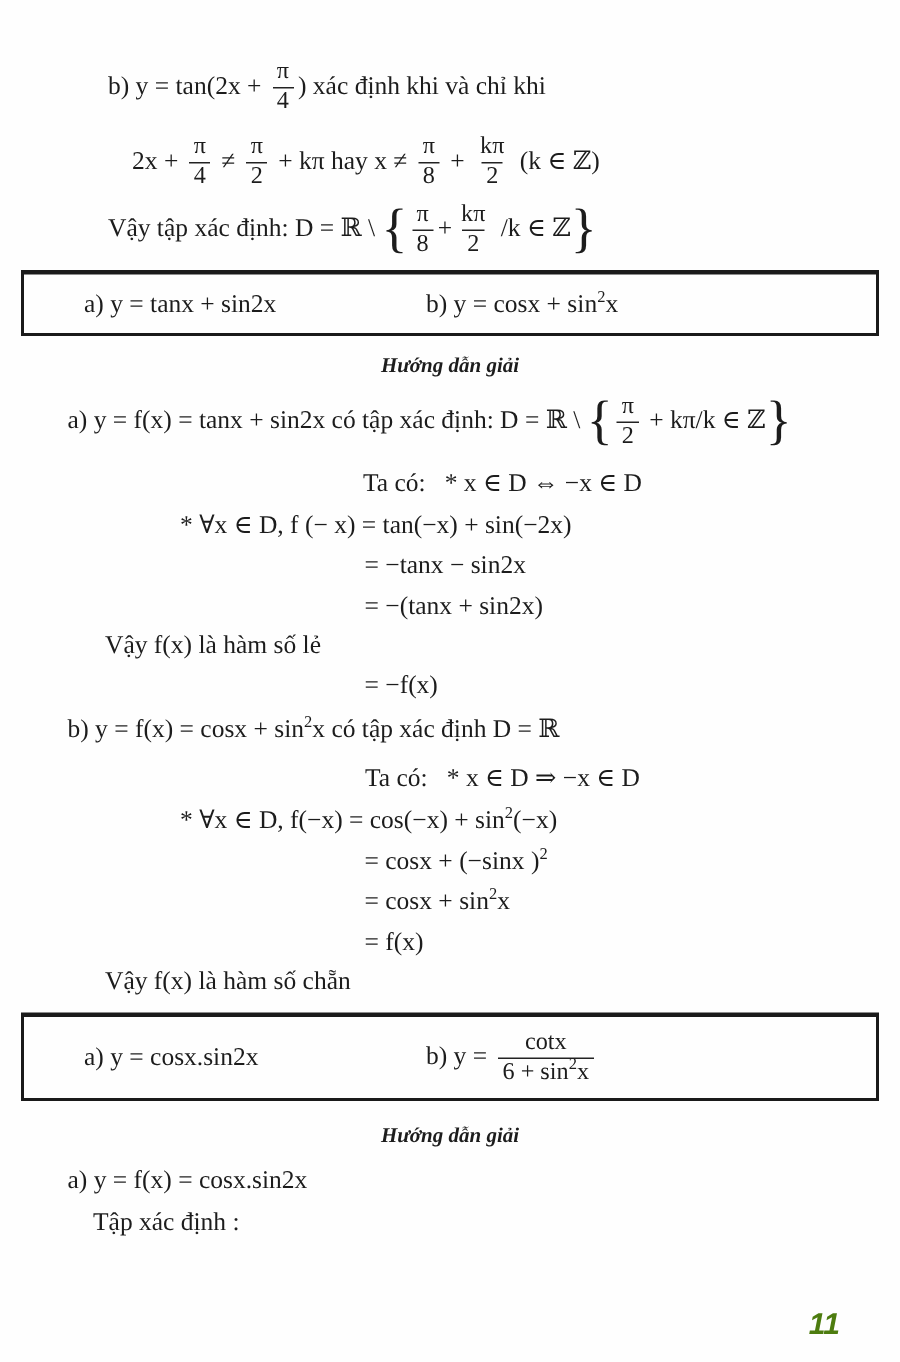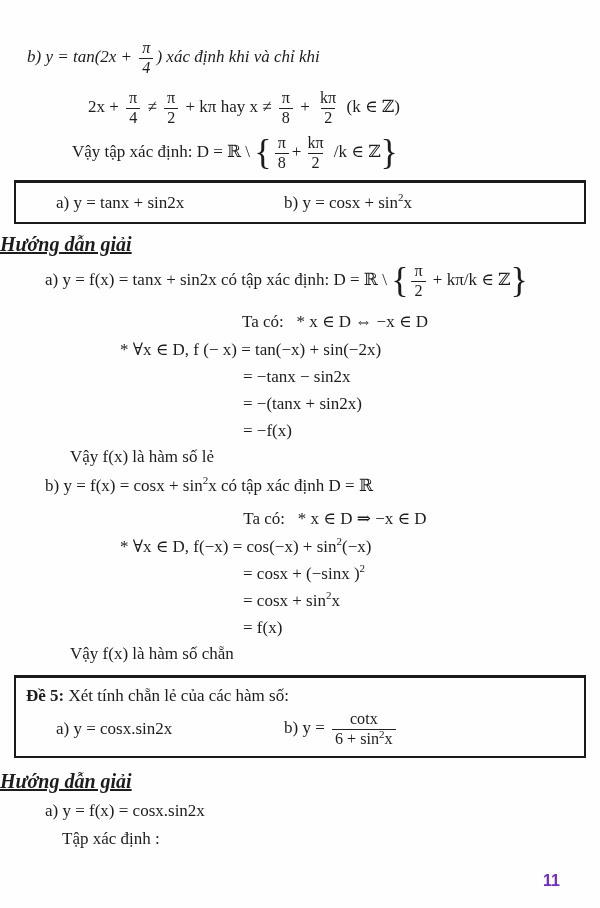--- a/index.html
+++ b/index.html
@@ -36,64 +36,64 @@
     display:inline-block;
     font-size: 36px;
     line-height: 0;
     vertical-align: middle;
     font-weight: 400;
     transform: translateY(-1px);
   }
   sup { font-size: 11px; line-height: 0; }
 
   
-  .l-cond   { padding-left: 27px;  padding-top: 40px; font-style: italic; }
+  .l-cond   { padding-left: 72px;  padding-top: 40px; }
   .l-ineq   { padding-left: 88px;  margin-top: 13px; }
   .l-dom    { padding-left: 72px;  margin-top: 8px; }
 
   .prob-box {
     margin: 8px 14px 0 14px;
     border: 2px solid #1a1a1a;
     border-top-width: 3px;
     padding: 6px 10px 8px 10px;
   }
   .prob-title { line-height: 24px; }
   .prob-title .lbl { font-weight: bold; }
   .prob-items { display: flex; margin-top: 3px; align-items: center; }
   .prob-items .item-a { flex: 0 0 258px; padding-left: 30px; }
   .prob-items .item-b { flex: 1; }
 
   .heading {
-    text-align: left;
+    text-align: center;
     font-weight: bold;
     font-style: italic;
-    font-size: 20px;
+    font-size: 14px;
     margin-top: 9px;
     line-height: 23px;
-    text-decoration: underline;
   }
   .l-def    { padding-left: 45px; margin-top: 7px; }
   .l-taco   { padding-left: 70px;  margin-top: 11px; text-align: center; }
   .l-forall { padding-left: 120px; margin-top: 6px; }
   .l-eq     { padding-left: 243px; margin-top: 5px; }
   .l-concl  { padding-left: 70px;  margin-top: 4px; }
   .l-sol5a  { padding-left: 45px; margin-top: 7px; }
   .l-sol5b  { padding-left: 62px; margin-top: 6px; }
   .mt-box2  { margin-top: 10px; }
   .mt-h2    { margin-top: 12px; }
 
   
   .watermark { position: absolute; z-index: 5; pointer-events: none; font-family: "Liberation Sans", "DejaVu Sans", sans-serif; }
   .page-number {
     position: absolute;
     right: 40px; top: 872px;
     font-family: "Liberation Sans", "DejaVu Sans", sans-serif;
     font-weight: bold;
-    font-size: 16px;
-    color: #6d28d9;
+    font-size: 20px;
+    color: #4d7c0f;
+    font-style: italic;
   }
 </style>
 </head>
 <body>
 
 <div class="page">
 
   <div class="mline l-cond"><span>b) y = tan(2x + </span><span class="frac"><span class="num"><span>π</span></span><span class="den"><span>4</span></span></span><span>) xác định khi và chỉ khi</span></div>
   <div class="mline l-ineq"><span>2x + </span><span class="frac"><span class="num"><span>π</span></span><span class="den"><span>4</span></span></span><span> ≠ </span><span class="frac"><span class="num"><span>π</span></span><span class="den"><span>2</span></span></span><span> + kπ hay x ≠ </span><span class="frac"><span class="num"><span>π</span></span><span class="den"><span>8</span></span></span><span> + </span><span class="frac"><span class="num"><span>kπ</span></span><span class="den"><span>2</span></span></span><span> (k ∈ ℤ)</span></div>
   <div class="mline l-dom"><span>Vậy tập xác định: D = ℝ \ </span><span class="brace">{</span><span class="frac"><span class="num"><span>π</span></span><span class="den"><span>8</span></span></span><span>+</span><span class="frac"><span class="num"><span>kπ</span></span><span class="den"><span>2</span></span></span><span> /k ∈ ℤ</span><span class="brace">}</span></div>
@@ -105,35 +105,32 @@
     </div>
   </div>
 
   <div class="heading">Hướng dẫn giải</div>
 
   <div class="mline l-def"><span>a) y = f(x) = tanx + sin2x có tập xác định: D = ℝ \ </span><span class="brace">{</span><span class="frac"><span class="num"><span>π</span></span><span class="den"><span>2</span></span></span><span> + kπ/k ∈ ℤ</span><span class="brace">}</span></div>
   <div class="mline l-taco">Ta có:   * x ∈ D ⇔ −x ∈ D</div>
   <div class="mline l-forall">* ∀x ∈ D, f (− x) = tan(−x) + sin(−2x)</div>
   <div class="mline l-eq">= −tanx − sin2x</div>
   <div class="mline l-eq">= −(tanx + sin2x)</div>
+  <div class="mline l-concl">Vậy f(x) là hàm số lẻ</div>
   <div class="mline l-eq">= −f(x)</div>
-  <div class="mline l-concl">Vậy f(x) là hàm số lẻ</div>
 
   <div class="mline l-def"><span>b) y = f(x) = cosx + sin</span><sup>2</sup><span>x có tập xác định D = ℝ</span></div>
   <div class="mline l-taco">Ta có:   * x ∈ D ⇒ −x ∈ D</div>
   <div class="mline l-forall"><span>* ∀x ∈ D, f(−x) = cos(−x) + sin</span><sup>2</sup><span>(−x)</span></div>
   <div class="mline l-eq"><span>= cosx + (−sinx )</span><sup>2</sup></div>
   <div class="mline l-eq"><span>= cosx + sin</span><sup>2</sup><span>x</span></div>
   <div class="mline l-eq">= f(x)</div>
   <div class="mline l-concl">Vậy f(x) là hàm số chẵn</div>
 
   <div class="prob-box mt-box2">
-    <div class="prob-title">
-      <span class="lbl">Đề 5:</span><span> Xét tính chẵn lẻ của các hàm số:</span>
-    </div>
     <div class="prob-items">
       <span class="item-a mline">a) y = cosx.sin2x</span>
       <span class="item-b mline"><span>b) y = </span><span class="frac"><span class="num"><span>cotx</span></span><span class="den"><span>6 + sin</span><sup>2</sup><span>x</span></span></span></span>
     </div>
   </div>
 
   <div class="heading mt-h2">Hướng dẫn giải</div>
 
   <div class="mline l-sol5a">a) y = f(x) = cosx.sin2x</div>
   <div class="mline l-sol5b">Tập xác định : </div>

